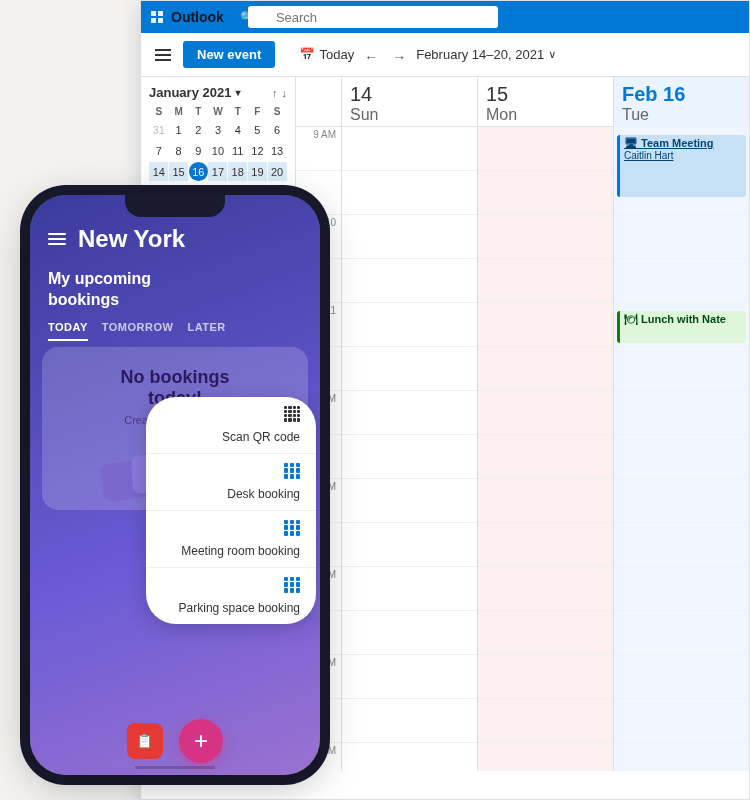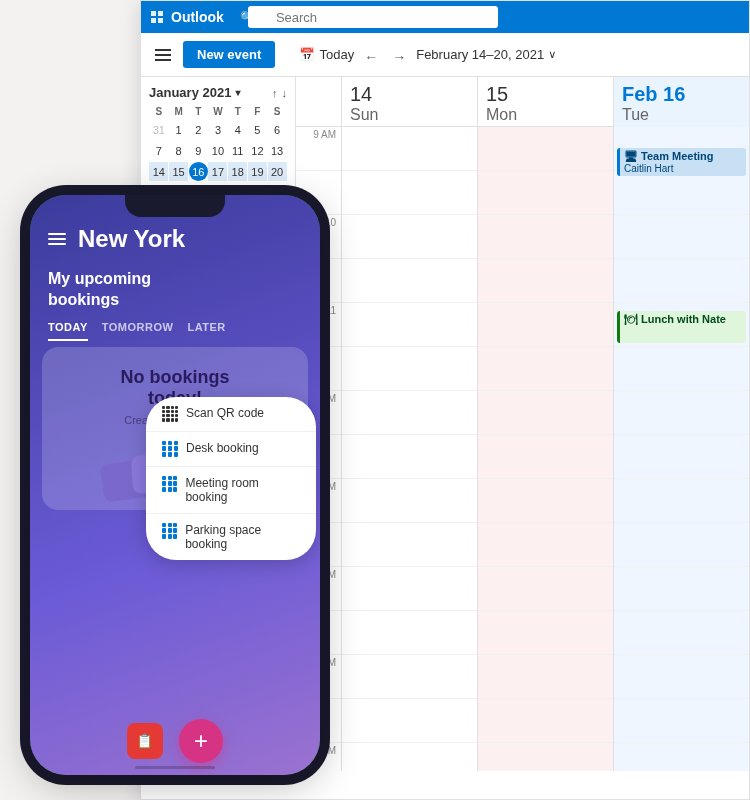--- a/index.html
+++ b/index.html
@@ -32,21 +32,21 @@
       padding: 0 10px;
       gap: 8px;
     }
     .outlook-app-icon {
       display: flex; gap: 2px; flex-wrap: wrap; width: 12px; height: 12px;
     }
     .outlook-app-icon span {
       width: 5px; height: 5px; background: #fff; opacity: 0.9;
     }
     .outlook-title {
-      color: #ffffff;
+      color: #0f172a;
       font-size: 14px;
       font-weight: 600;
     }
     .outlook-search {
       margin-left: 16px;
       background: #fff;
       border: none;
       border-radius: 3px;
       padding: 3px 10px 3px 28px;
       font-size: 13px;
@@ -371,24 +371,25 @@
       top: 50px;
       background: #fff;
       border-radius: 30px;
       padding: 0;
       box-shadow: 0 4px 20px rgba(0,0,0,0.2);
       width: 170px;
       z-index: 5;
       overflow: hidden;
     }
     .popup-item {
-      display: flex; align-items: flex-start; gap: 8px;
+      display: flex; align-items: flex-end; gap: 8px;
       padding: 9px 16px;
       font-size: 12px; color: #333; cursor: pointer;
       border-bottom: 1px solid #f0f0f0;
+      flex-direction: column;
     }
     .popup-item:last-child { border-bottom: none; }
     .popup-item-icon {
       width: 16px; height: 16px;
       display: grid; grid-template-columns: repeat(3, 1fr); gap: 1.5px;
     }
     .popup-item-icon span {
       background: #0078d4; border-radius: 1px;
     }
     .popup-item-icon.qr { grid-template-columns: repeat(4,1fr); gap: 1px; }
@@ -604,21 +605,21 @@
         <div class="day-slot"></div>
         <div class="day-slot"></div>
         <div class="day-slot"></div>
         <div class="day-slot"></div>
         <div class="day-slot"></div>
         <div class="day-slot"></div>
         <div class="day-slot"></div>
         <div class="day-slot"></div>
         <div class="day-slot"></div>
 
-        <div class="cal-event blue-event" style="top:21px; height:28px;">
+        <div class="cal-event blue-event" style="top:8px; height:62px;text-decoration:underline;">
           <div class="cal-event-title">🖥 Team Meeting</div>
           <div class="cal-event-sub">Caitlin Hart</div>
         </div>
 
         <div class="cal-event green-event" style="top:184px; height:32px;">
           <div class="cal-event-title">🍽 Lunch with Nate</div>
         </div>
 
 
       </div>

